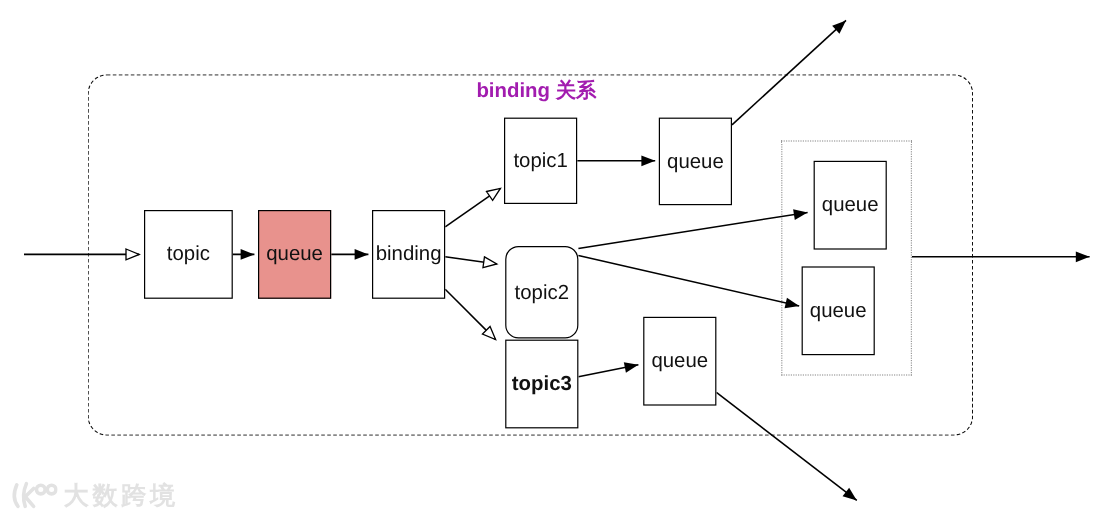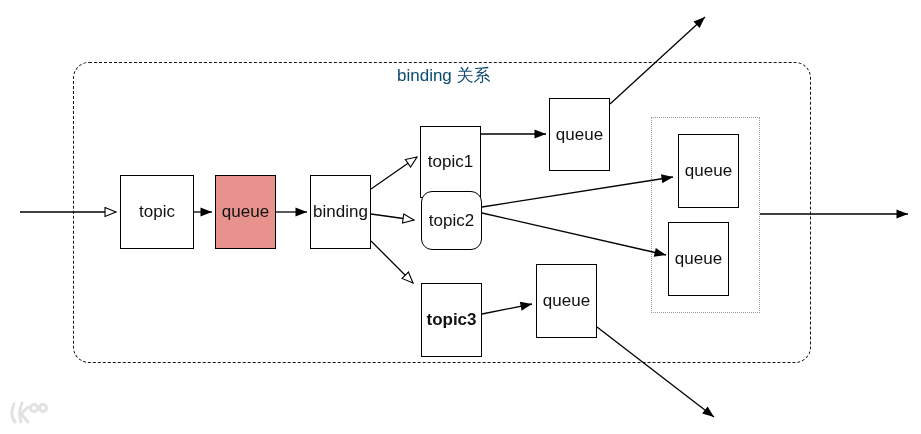--- a/index.html
+++ b/index.html
@@ -16,21 +16,21 @@
     position:absolute;left:651px;top:117px;width:109px;height:196px;
     border:1.4px dotted #9a9a9a;box-sizing:border-box;background:transparent;
   }
   .node{
     position:absolute;border:1.6px solid #000;background:#fff;
     display:flex;align-items:center;justify-content:center;
     font-size:17px;color:#111;box-sizing:border-box;z-index:3;
   }
   .node.highlight{background:#E8928D;}
   .diagram-label{
-    position:absolute;left:397px;top:64px;font-size:17px;color:#0c4a6e;z-index:3;
+    position:absolute;left:397px;top:64px;font-size:17px;color:#a21caf;z-index:3;font-weight:bold;
   }
   svg.arrow-layer{position:absolute;left:0;top:0;z-index:2;}
   .watermark{
     position:absolute;left:8px;top:399px;display:flex;align-items:center;gap:5px;
     color:#e2e2e2;z-index:1;user-select:none;
   }
   .watermark .wm-text{
     font-size:21px;font-weight:bold;letter-spacing:3px;color:#e2e2e2;
   }
 </style>
@@ -74,29 +74,29 @@
 </div>
 
 <div class="node highlight" style="left:215px;top:175px;width:61px;height:74px;">
   <span>queue</span>
 </div>
 
 <div class="node" style="left:310px;top:175px;width:61px;height:74px;">
   <span>binding</span>
 </div>
 
-<div class="node" style="left:420px;top:98px;width:61px;height:72px;margin-top:28px;">
+<div class="node" style="left:420px;top:98px;width:61px;height:72px;">
   <span>topic1</span>
 </div>
 
 <div class="node" style="left:549px;top:98px;width:61px;height:73px;">
   <span>queue</span>
 </div>
 
-<div class="node" style="left:421px;top:191px;width:61px;height:59px;border-radius:11px;">
+<div class="node" style="left:421px;top:205px;width:61px;height:77px;border-radius:11px;">
   <span>topic2</span>
 </div>
 
 <div class="node" style="left:421px;top:283px;width:61px;height:74px;font-weight:bold;">
   <span>topic3</span>
 </div>
 
 <div class="node" style="left:536px;top:264px;width:61px;height:74px;">
   <span>queue</span>
 </div>
@@ -111,13 +111,14 @@
 
 <div class="watermark">
   <svg width="40" height="28" viewBox="0 0 40 28">
     <g fill="none" stroke="#e2e2e2" stroke-width="3" stroke-linecap="round">
       <path d="M6 5 C3 12 3 18 7 23"></path>
       <path d="M14 4 C11 11 11 17 13 23 M13 15 L20 8 M14 16 L20 23"></path>
       <circle cx="26" cy="9" r="3.6"></circle>
       <circle cx="35" cy="9" r="3.6"></circle>
     </g>
   </svg>
+  <span class="wm-text">大数跨境</span>
 </div>
 
 </body></html>

